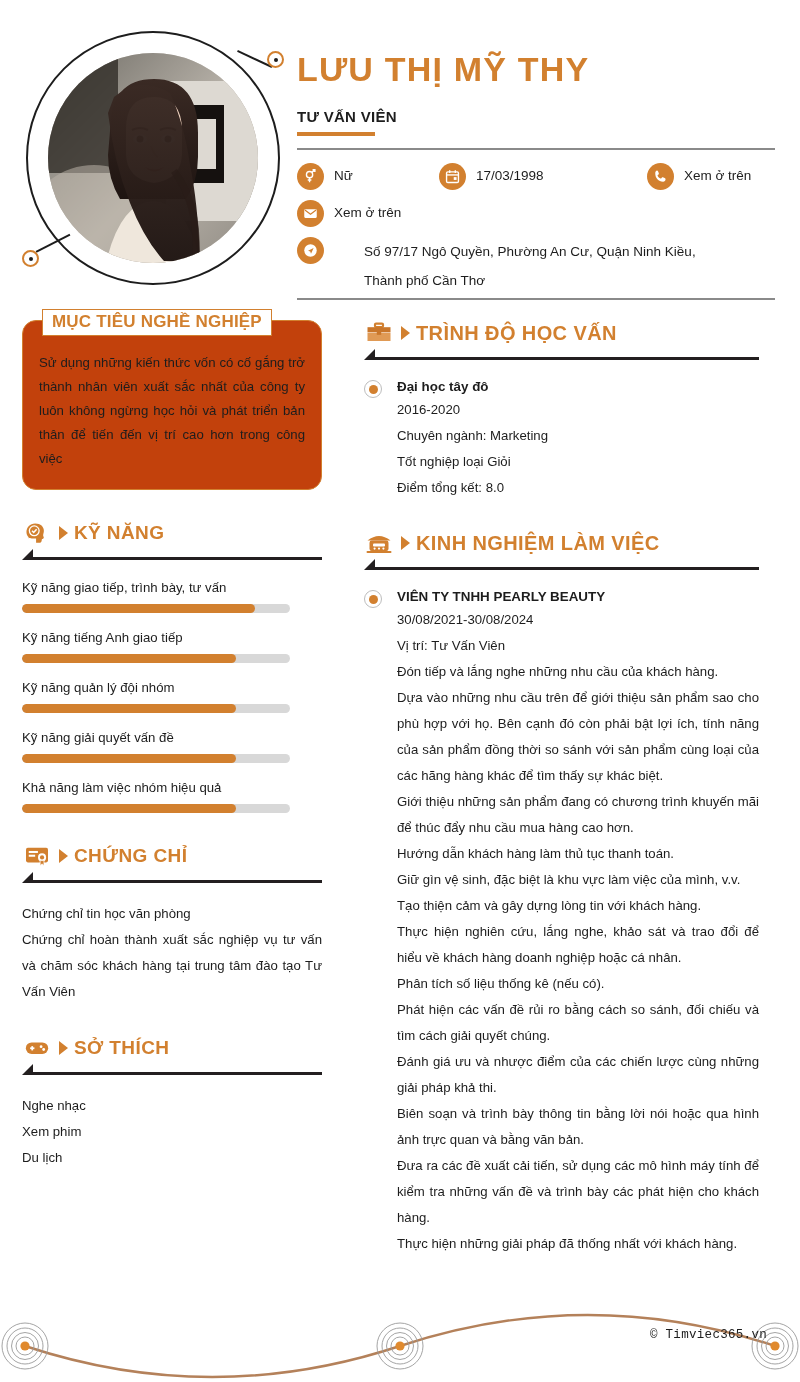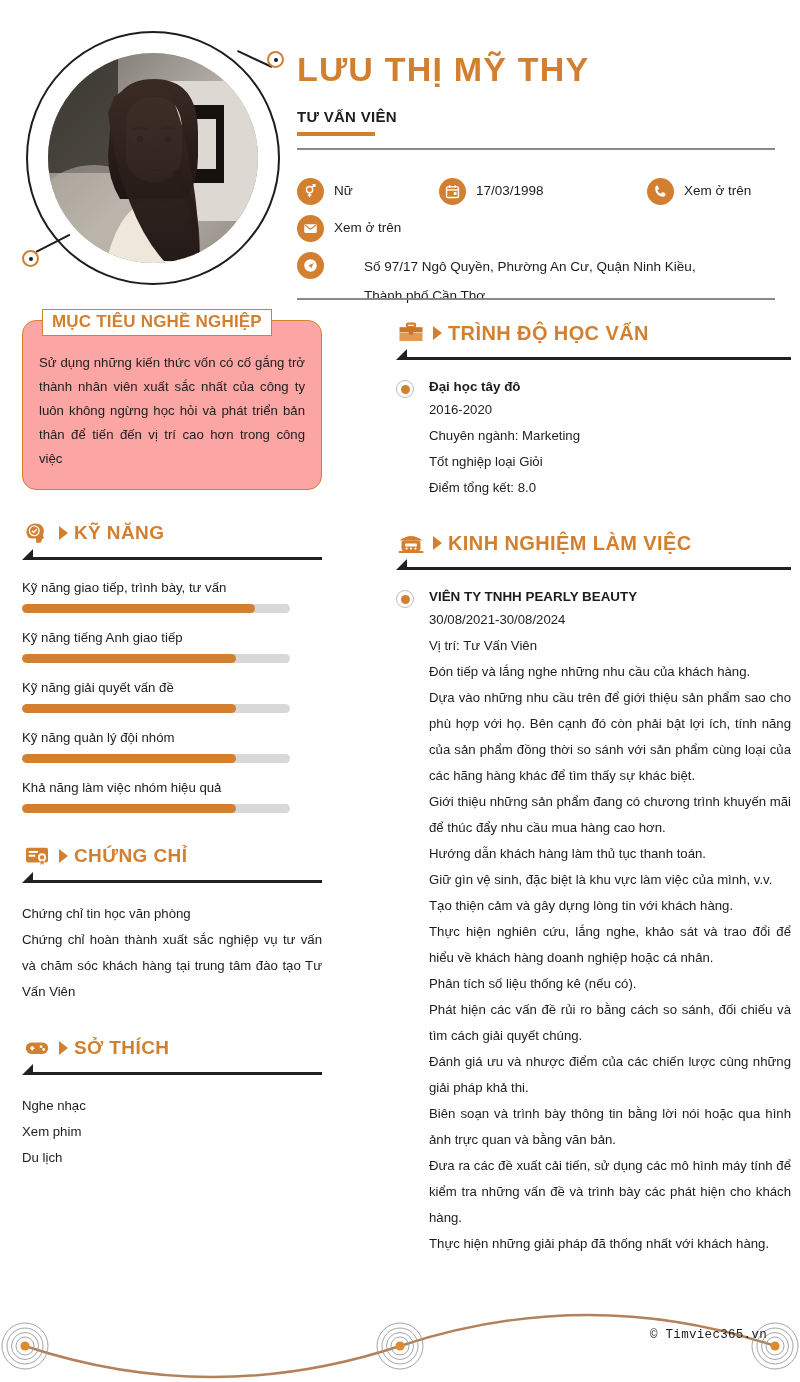--- a/index.html
+++ b/index.html
@@ -40,44 +40,44 @@
     font-size: 34px; font-weight: 700; letter-spacing: 1.2px;
     color: #d2802f; margin-top: 52px; line-height: 1.05;
   }
   .job-title {
     font-size: 15px; font-weight: 700; color: #1d1d1d;
     letter-spacing: 0.3px; margin-top: 20px;
   }
   .title-bar { width: 78px; height: 4px; background: #d2802f; margin-top: 7px; }
   .hdr-rule { width: 478px; height: 2px; background: #8a8a8a; margin-top: 12px; }
 
-  .contact { margin-top: 28px; }
+  .contact { margin-top: 13px; }
   .c-row { display: flex; align-items: flex-start; margin-bottom: 10px; }
   .c-item { display: flex; align-items: center; }
   .c-item.gender { width: 142px; }
   .c-item.dob { width: 208px; }
   .cicon {
     width: 27px; height: 27px; border-radius: 50%; background: #d2802f;
     flex: 0 0 27px; display: flex; align-items: center; justify-content: center;
   }
   .cicon svg { display: block; }
   .ctext { font-size: 13.5px; color: #1d1d1d; margin-left: 10px; line-height: 1.4; }
   .addr-block { margin-left: 10px; font-size: 13.5px; color: #1d1d1d; }
   .addr-block div { line-height: 29px; }
   .bottom-rule { position: absolute; left: 297px; top: 298px; width: 478px; height: 2px; background: #8a8a8a; }
 
   
   .col-left { position: absolute; left: 22px; top: 312px; width: 300px; }
-  .col-right { position: absolute; left: 396px; top: 318px; width: 395px; }
+  .col-right { position: absolute; left: 364px; top: 318px; width: 395px; }
 
   
   .objective { position: relative; margin-top: 8px; }
   .obj-box {
     border: 1.6px solid #d2802f; border-radius: 14px;
-    background: #fca5a5; padding: 30px 16px 18px 16px;
+    background: #c2410c; padding: 30px 16px 18px 16px;
   }
   .obj-title {
     position: absolute; left: 20px; top: -11px;
     background: #ffffff; border: 1.4px solid #d2802f;
     padding: 2px 9px 3px 9px;
     font-size: 17px; font-weight: 700; color: #d2802f; letter-spacing: 0.2px;
     white-space: nowrap;
   }
   .obj-text { font-size: 13.2px; line-height: 24px; color: #1d1d1d; text-align: justify; }
 
@@ -273,27 +273,27 @@
               <div class="fill" style="width: 87%;"></div>
             </div>
         </div>
         <div class="skill">
           <div class="skill-name">Kỹ năng tiếng Anh giao tiếp</div>
           <div class="track">
               <div class="fill" style="width: 80%;"></div>
             </div>
         </div>
         <div class="skill">
-          <div class="skill-name">Kỹ năng giải quyết vấn đề</div>
+          <div class="skill-name">Kỹ năng quản lý đội nhóm</div>
           <div class="track">
               <div class="fill" style="width: 80%;"></div>
             </div>
         </div>
         <div class="skill">
-          <div class="skill-name">Kỹ năng quản lý đội nhóm</div>
+          <div class="skill-name">Kỹ năng giải quyết vấn đề</div>
           <div class="track">
               <div class="fill" style="width: 80%;"></div>
             </div>
         </div>
         <div class="skill">
           <div class="skill-name">Khả năng làm việc nhóm hiệu quả</div>
           <div class="track">
               <div class="fill" style="width: 80%;"></div>
             </div>
         </div>

